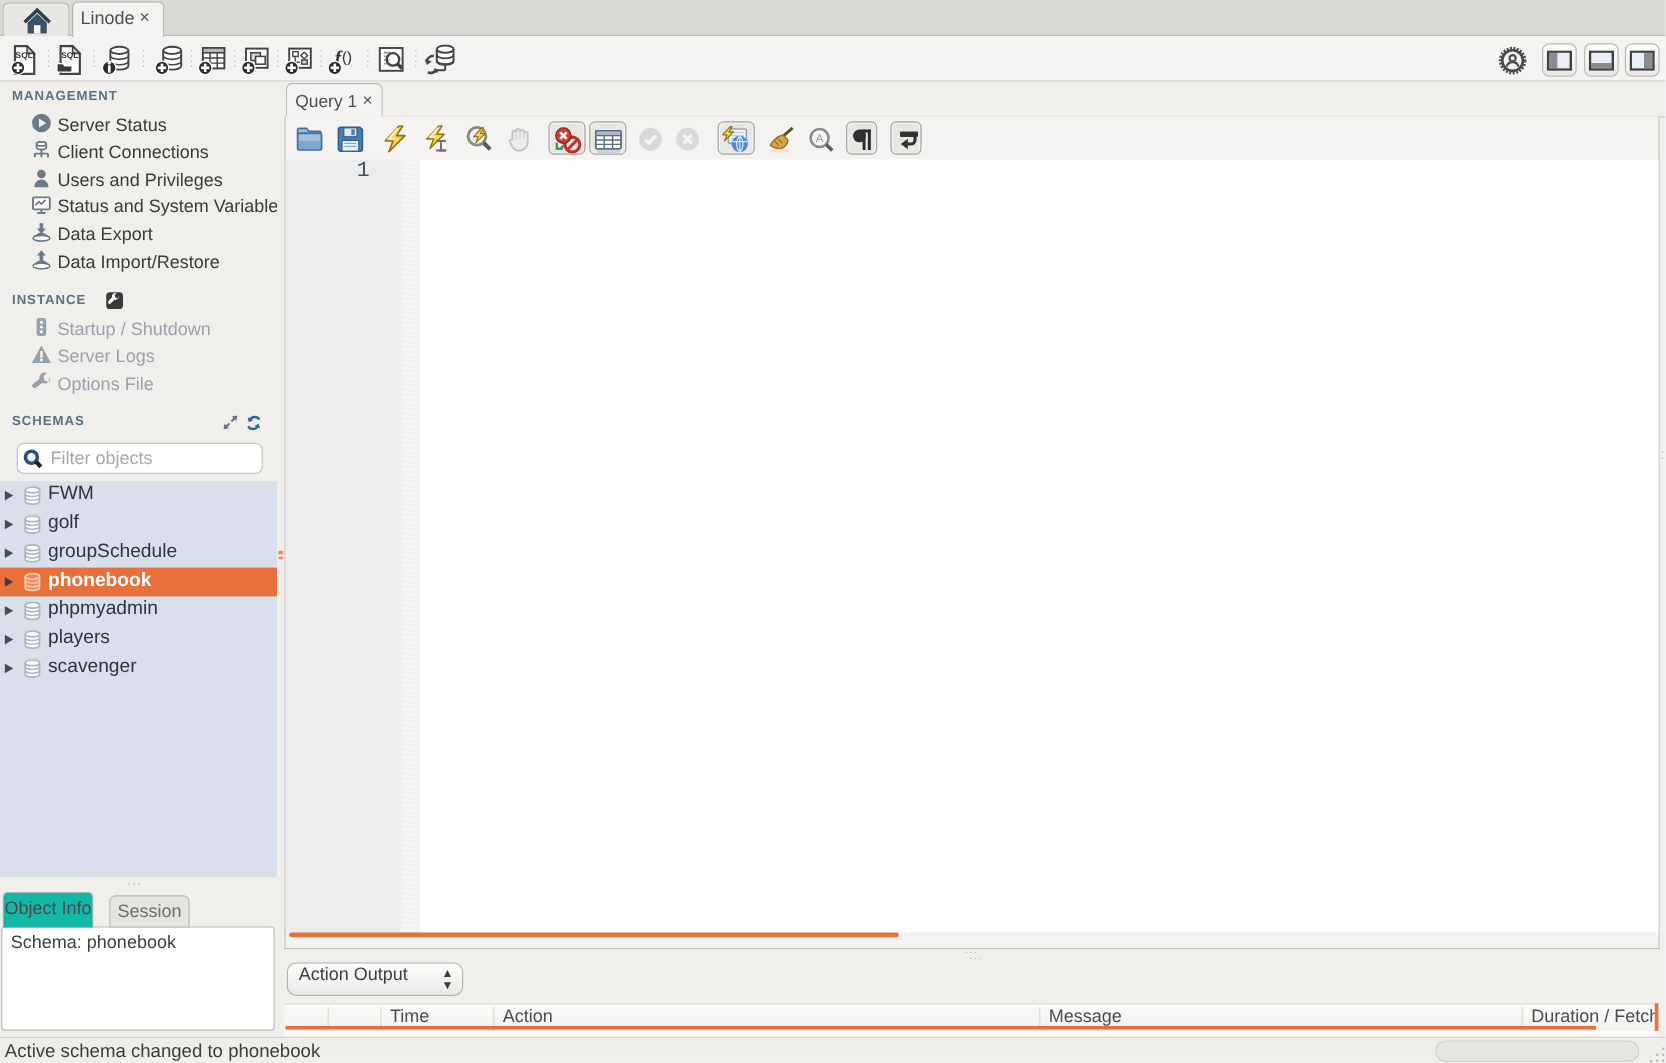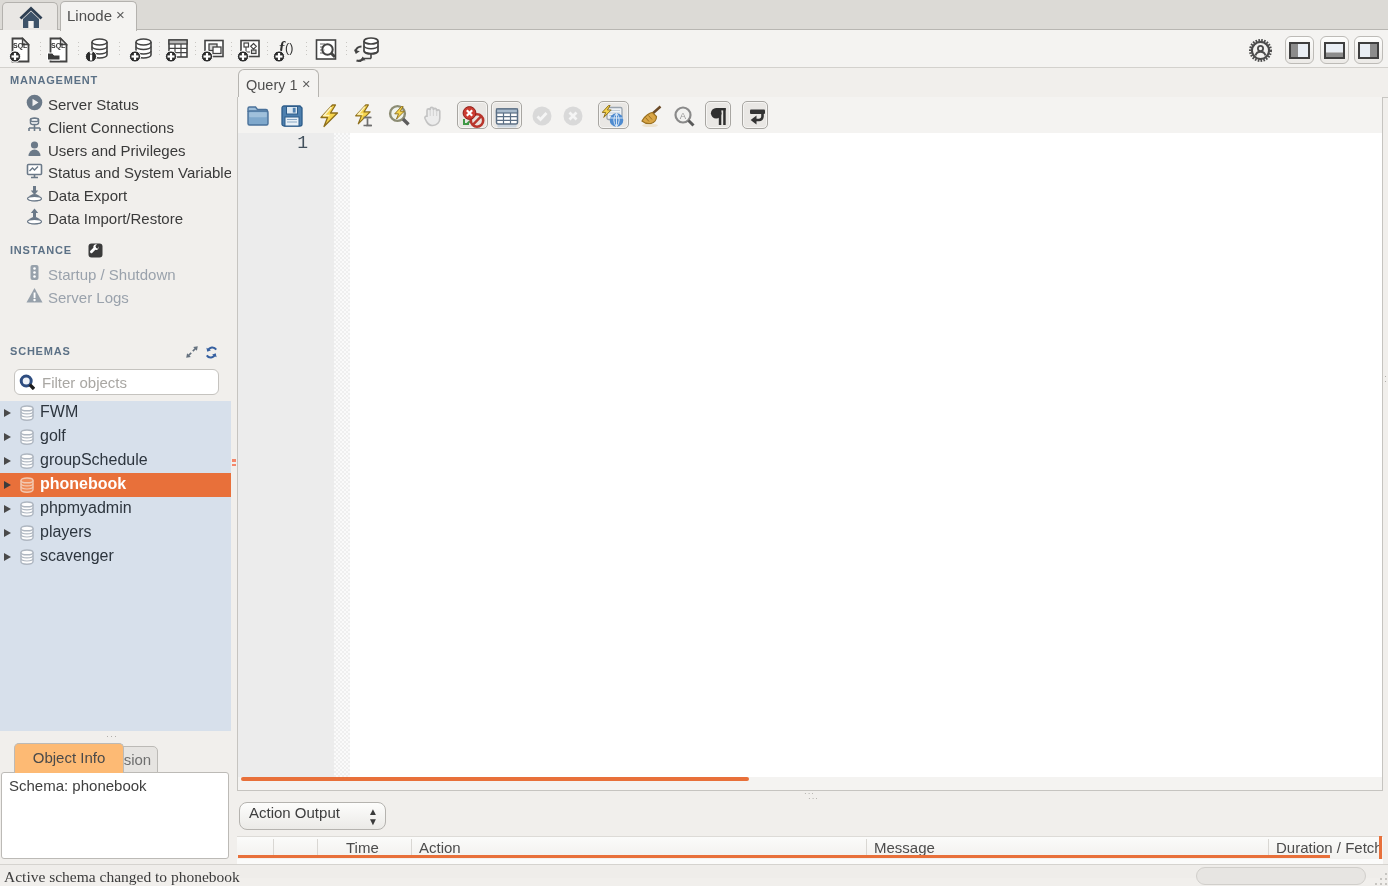--- a/index.html
+++ b/index.html
@@ -19,21 +19,21 @@
   .sechead { font-size:11px; font-weight:bold; color:#5c7186; letter-spacing:.8px; }
   .navrow { left:0; height:23px; width:231px; }
   .navrow .tx { position:absolute; left:48px; top:3px; font-size:15px; color:#3a3a3a; white-space:nowrap; }
   .navrow .gx { color:#9aa2ac; }
   #filterbox { left:14px; top:300px; width:205px; height:26px; background:#fff; border:1px solid #c5c3bf; border-radius:6px; }
   #tree { left:0; top:332px; width:231px; height:330px; background:#d7e0eb; }
   .trow { position:absolute; left:0; width:231px; height:24px; }
   .trow .arr { position:absolute; left:4px; top:8px; width:0; height:0; border-left:7px solid #4a4a4a; border-top:4.5px solid transparent; border-bottom:4.5px solid transparent; }
   .trow .nm { position:absolute; left:40px; top:2px; font-size:16px; color:#2d353e; }
   
-  #objinfotab { left:14px; top:674px; width:110px; height:30px; background:#fdba74; border:1px solid #bcbab6; border-bottom:none; border-radius:5px 5px 0 0; z-index:3; font-size:15px; color:#4a4a4a; text-align:center; line-height:28px; }
+  #objinfotab { left:2px; top:674px; width:76px; height:30px; background:#14b8a6; border:1px solid #bcbab6; border-bottom:none; border-radius:5px 5px 0 0; z-index:3; font-size:15px; color:#4a4a4a; text-align:center; line-height:28px; }
   #sessiontab { left:91px; top:677px; width:67px; height:27px; background:#e6e4e1; border:1px solid #bcbab6; border-radius:5px 5px 0 0; z-index:2; font-size:15px; color:#6f6f6f; text-align:center; line-height:25px; }
   #objbox { left:1px; top:703px; width:228px; height:87px; background:#fff; border:1px solid #bcbab6; border-radius:3px; z-index:1; }
   
   #qtab { left:238px; top:69px; width:81px; height:28px; background:#f4f3f1; border:1px solid #b6b4b0; border-bottom:none; border-radius:6px 6px 0 0; z-index:3; font-size:14.5px; color:#4f4f4f; }
   #tabline { left:237px; top:97px; width:1151px; height:1px; background:#c9c7c3; z-index:1; }
   #editorpanel { left:237px; top:97px; width:1146px; height:694px; background:#f4f3f1; border:1px solid #c6c4c0; border-top:none; z-index:2; }
   #sqltoolbar { left:0; top:0; width:1144px; height:36px; }
   #gutter { left:0; top:36px; width:96px; height:644px; background:#ececec; }
   #hatch { left:96px; top:36px; width:16px; height:644px;
      background: repeating-conic-gradient(#efefef 0 25%, #fafafa 0 50%); background-size:4px 4px; }
@@ -41,21 +41,21 @@
   #ehscroll { left:3px; top:680px; width:508px; height:4px; background:#e8703a; border-radius:2px; }
   
   #combo { left:239px; top:802px; width:147px; height:28px; background:linear-gradient(#fdfdfc,#ebeae7); border:1px solid #b5b3af; border-radius:8px; z-index:2; font-size:15px; color:#3e3e3e; }
   #gridhead { left:237px; top:836px; width:1146px; height:23px; background:linear-gradient(#fbfbfa,#f2f1ee); border-top:1px solid #dddbd7; z-index:1; }
   .colsep { position:absolute; top:2px; width:1px; height:19px; background:#d9d7d3; }
   .colhd { position:absolute; top:2px; font-size:15px; color:#4c4c4c; white-space:nowrap; }
   #orangeline { left:238px; top:855px; width:1092px; height:3px; background:#e8703a; z-index:2; }
   #orangebar { left:1379px; top:836px; width:3px; height:23px; background:#e8703a; z-index:2; }
   #gridstrip { left:237px; top:859px; width:1146px; height:5px; background:#fbfbfa; }
   
-  #statusbar { left:0; top:864px; width:1388px; height:14px; background:#efedea; border-top:1px solid #d5d3cf; font-size:15.5px; color:#3c3c3c; z-index:4;font-family:Liberation Serif, serif; }
+  #statusbar { left:0; top:864px; width:1388px; height:14px; background:#efedea; border-top:1px solid #d5d3cf; font-size:15.5px; color:#3c3c3c; z-index:4; }
   #hthumb { position:absolute; left:1196px; top:2px; width:170px; height:18px; background:#e7e5e2; border:1px solid #d1cfcb; border-radius:9px; }
 </style>
 </head>
 <body>
 
 <div class="abs" id="topstrip"></div>
 <div class="abs" id="hometab">
     <svg style="position:absolute;left:16px;top:3px;" width="24" height="23" viewBox="0 0 24 23">
 <path d="M12 0.5 L23.5 11.5 L21.5 13.5 L12 4.5 L2.5 13.5 L0.5 11.5 Z" fill="#2e3f52"></path>
 <path d="M12 5.5 L20 13 L20 22 L4 22 L4 13 Z" fill="#3d5268"></path>
@@ -253,20 +253,26 @@
       <div class="tx gx">Startup / Shutdown</div>
     </div>
     <div class="abs navrow" style="top:217px;">
       <svg style="position:absolute;left:26px;top:1px;" width="17" height="17" viewBox="0 0 17 17">
         <path d="M8.5 1 L16.5 15.5 H0.5 Z" fill="#97a1ab"></path>
         <rect x="7.6" y="5.5" width="1.9" height="5.5" fill="#fff"></rect>
         <circle cx="8.55" cy="13" r="1.2" fill="#fff"></circle>
       </svg>
       <div class="tx gx">Server Logs</div>
     </div>
+    <div class="abs navrow" style="top:240px;">
+      <svg style="position:absolute;left:26px;top:1px;" width="17" height="17" viewBox="0 0 17 17">
+        <path d="M15 3.2 a4.3 4.3 0 0 1 -5.6 5.6 L4.6 13.6 a2 2 0 0 1 -2.8-2.8 L6.6 6 A4.3 4.3 0 0 1 12.2 0.4 L9.6 3 l1.2 3.4 3.4 1.2 z" fill="#97a1ab" transform="rotate(8 8 8)"></path>
+      </svg>
+      <div class="tx gx">Options File</div>
+    </div>
     <div class="abs sechead" style="left:10px;top:276px;">SCHEMAS</div>
     <svg style="position:absolute;left:186px;top:277px;" width="12" height="12" viewBox="0 0 12 12">
       <path d="M6.8 5.2 L10 2" stroke="#66727f" stroke-width="1.7"></path>
       <path d="M11.8 0.2 l-4.6 .9 3.7 3.7 z" fill="#66727f"></path>
       <path d="M5.2 6.8 L2 10" stroke="#66727f" stroke-width="1.7"></path>
       <path d="M0.2 11.8 l.9-4.6 3.7 3.7 z" fill="#66727f"></path>
     </svg>
     <svg style="position:absolute;left:205px;top:277px;" width="13" height="13" viewBox="0 0 13 13">
       <path d="M11.2 3.6 a4.6 4.6 0 0 0 -8.2 1" fill="none" stroke="#3660a0" stroke-width="2"></path>
       <path d="M1.4 1.8 l.9 4 3.7-1.5 z" fill="#3660a0"></path>
@@ -477,21 +483,21 @@
   <span style="position:absolute;left:9px;top:1px;text-align:center;">Action Output</span>
   <span style="position:absolute;left:128px;top:3px;color:#3a3a3a;font-size:10px;">▲</span>
   <span style="position:absolute;left:128px;top:13px;color:#3a3a3a;font-size:10px;">▼</span>
 </div>
 <div class="abs" id="gridhead">
   <div class="colsep" style="left:36px;"></div>
   <div class="colsep" style="left:80px;"></div>
   <div class="colsep" style="left:174px;"></div>
   <div class="colsep" style="left:629px;"></div>
   <div class="colsep" style="left:1031px;"></div>
-  <div class="colhd" style="left:88px;margin-left:21px;">Time</div>
+  <div class="colhd" style="left:88px;">Time</div>
   <div class="colhd" style="left:182px;">Action</div>
   <div class="colhd" style="left:637px;">Message</div>
   <div class="colhd" style="left:1039px;">Duration / Fetch</div>
 </div>
 <div class="abs" id="gridstrip"></div>
 <div class="abs" id="orangeline"></div>
 <div class="abs" id="orangebar"></div>
 
 <div class="abs" id="statusbar">
   <span style="position:absolute;left:4px;top:3px;">Active schema changed to phonebook</span>

